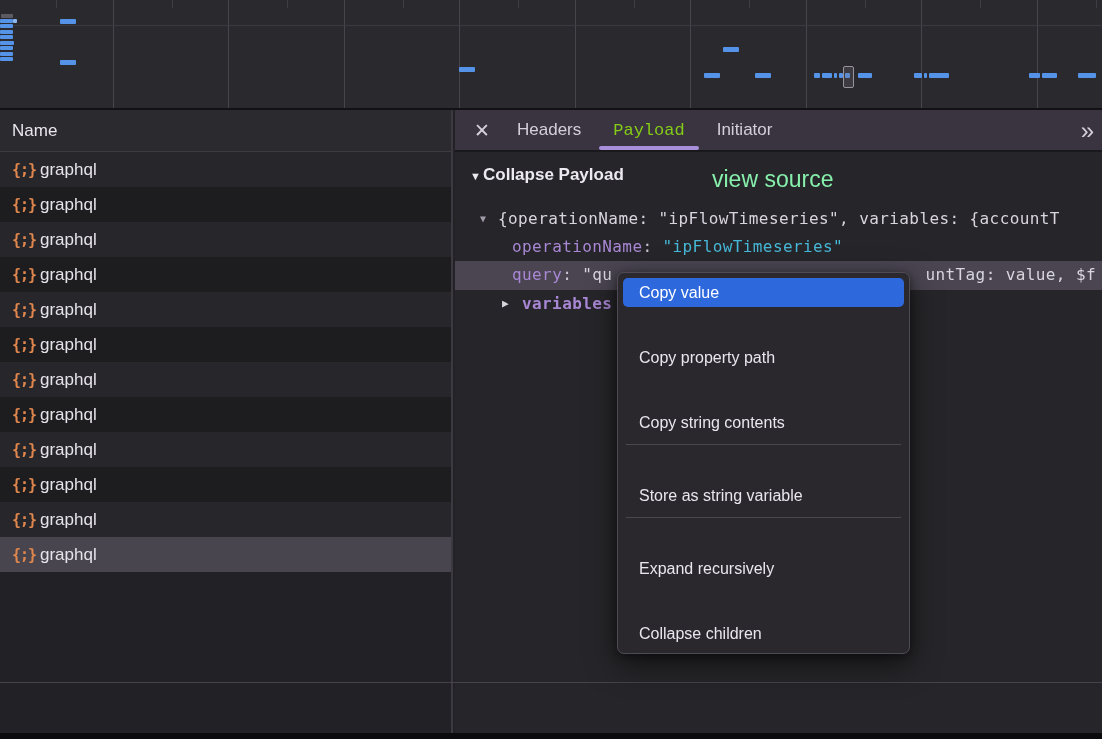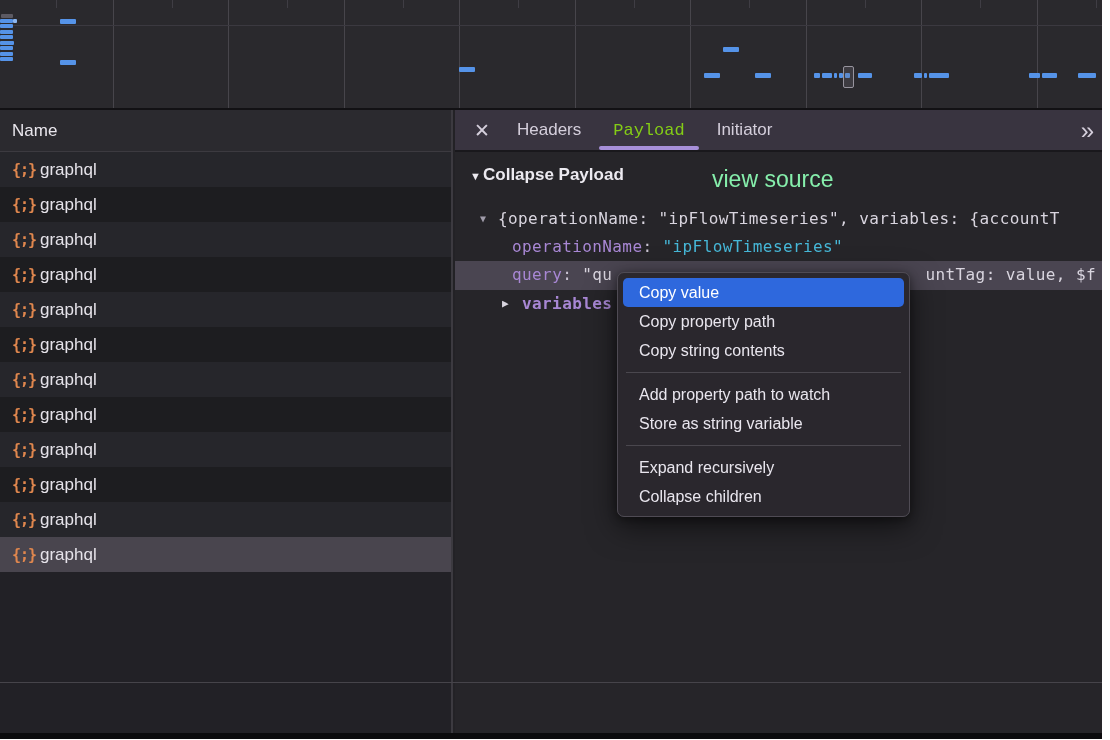--- a/index.html
+++ b/index.html
@@ -60,21 +60,21 @@
   .hl-row{background:#4a4551;}
 
   
   .footer-sep{position:absolute;left:0;top:682px;width:1102px;height:1px;background:#46444a;}
   .bottom-strip{position:absolute;left:0;top:733px;width:1102px;height:6px;background:#0b0b0d;}
 
   
   .context-menu{position:absolute;left:617px;top:272px;width:293px;background:rgba(43,40,46,0.98);
                 border:1px solid #4f4b54;border-radius:7px;box-sizing:border-box;
                 padding:5px 0;box-shadow:0 10px 30px rgba(0,0,0,0.55), 0 2px 8px rgba(0,0,0,0.4);}
-  .menu-item{height:29px;line-height:29px;padding-left:21px;color:#e9e6ee;font-size:16px;white-space:nowrap;}
+  .menu-item{height:29px;line-height:29px;padding-left:21px;color:#e9e6ee;font-size:16px;white-space:nowrap;margin-top:36px;}
   .menu-item.highlighted{margin:0 5px;padding-left:16px;background:#2e68dd;border-radius:5px;color:#ffffff;}
   .menu-sep{height:1px;background:#4a474e;margin:7px 8px;}
 </style>
 </head>
 <body>
 
 <div class="page">
   <div class="window">
 
     <div class="overview" id="overview">
@@ -222,19 +222,18 @@
 
     <div class="footer-sep"></div>
     <div class="bottom-strip"></div>
   </div>
 
   <div class="context-menu" id="menu">
       <div class="menu-item highlighted">Copy value</div>
       <div class="menu-item">Copy property path</div>
       <div class="menu-item">Copy string contents</div>
       <div class="menu-sep"></div>
-      <div class="menu-item">Add property path to watch</div>
       <div class="menu-item">Store as string variable</div>
       <div class="menu-sep"></div>
       <div class="menu-item">Expand recursively</div>
       <div class="menu-item">Collapse children</div>
     </div>
 </div>
 
 </body></html>

